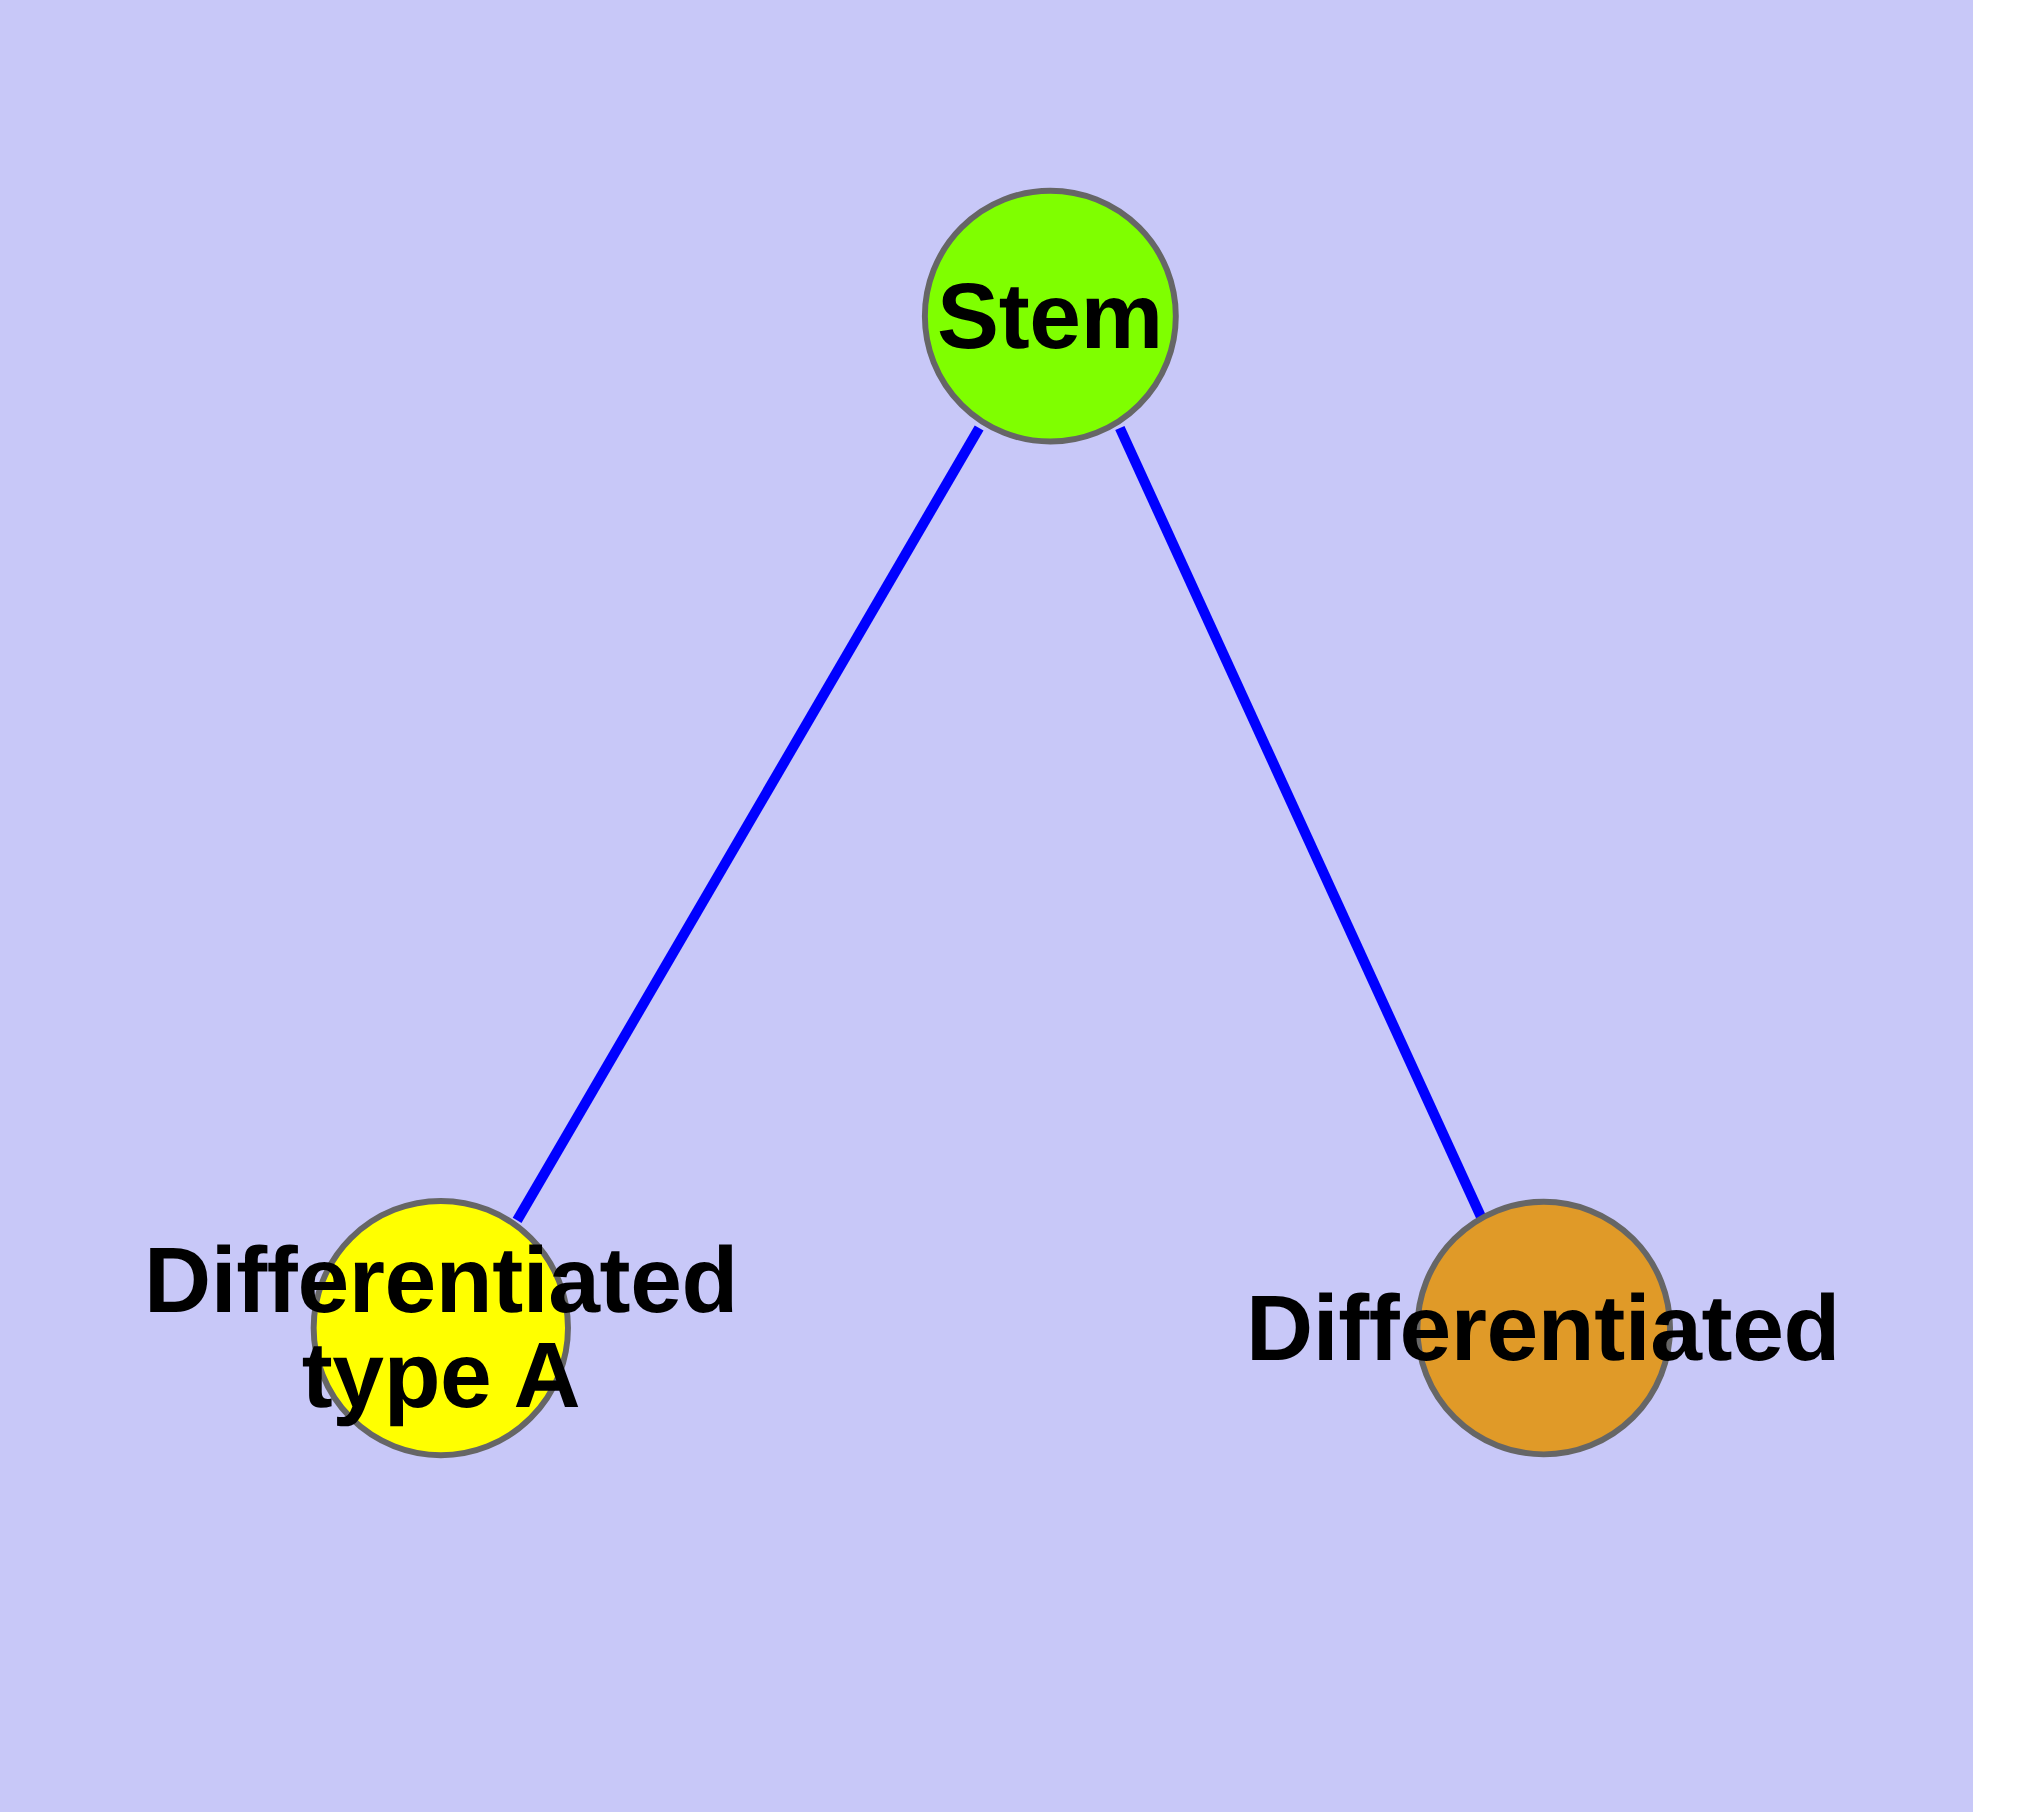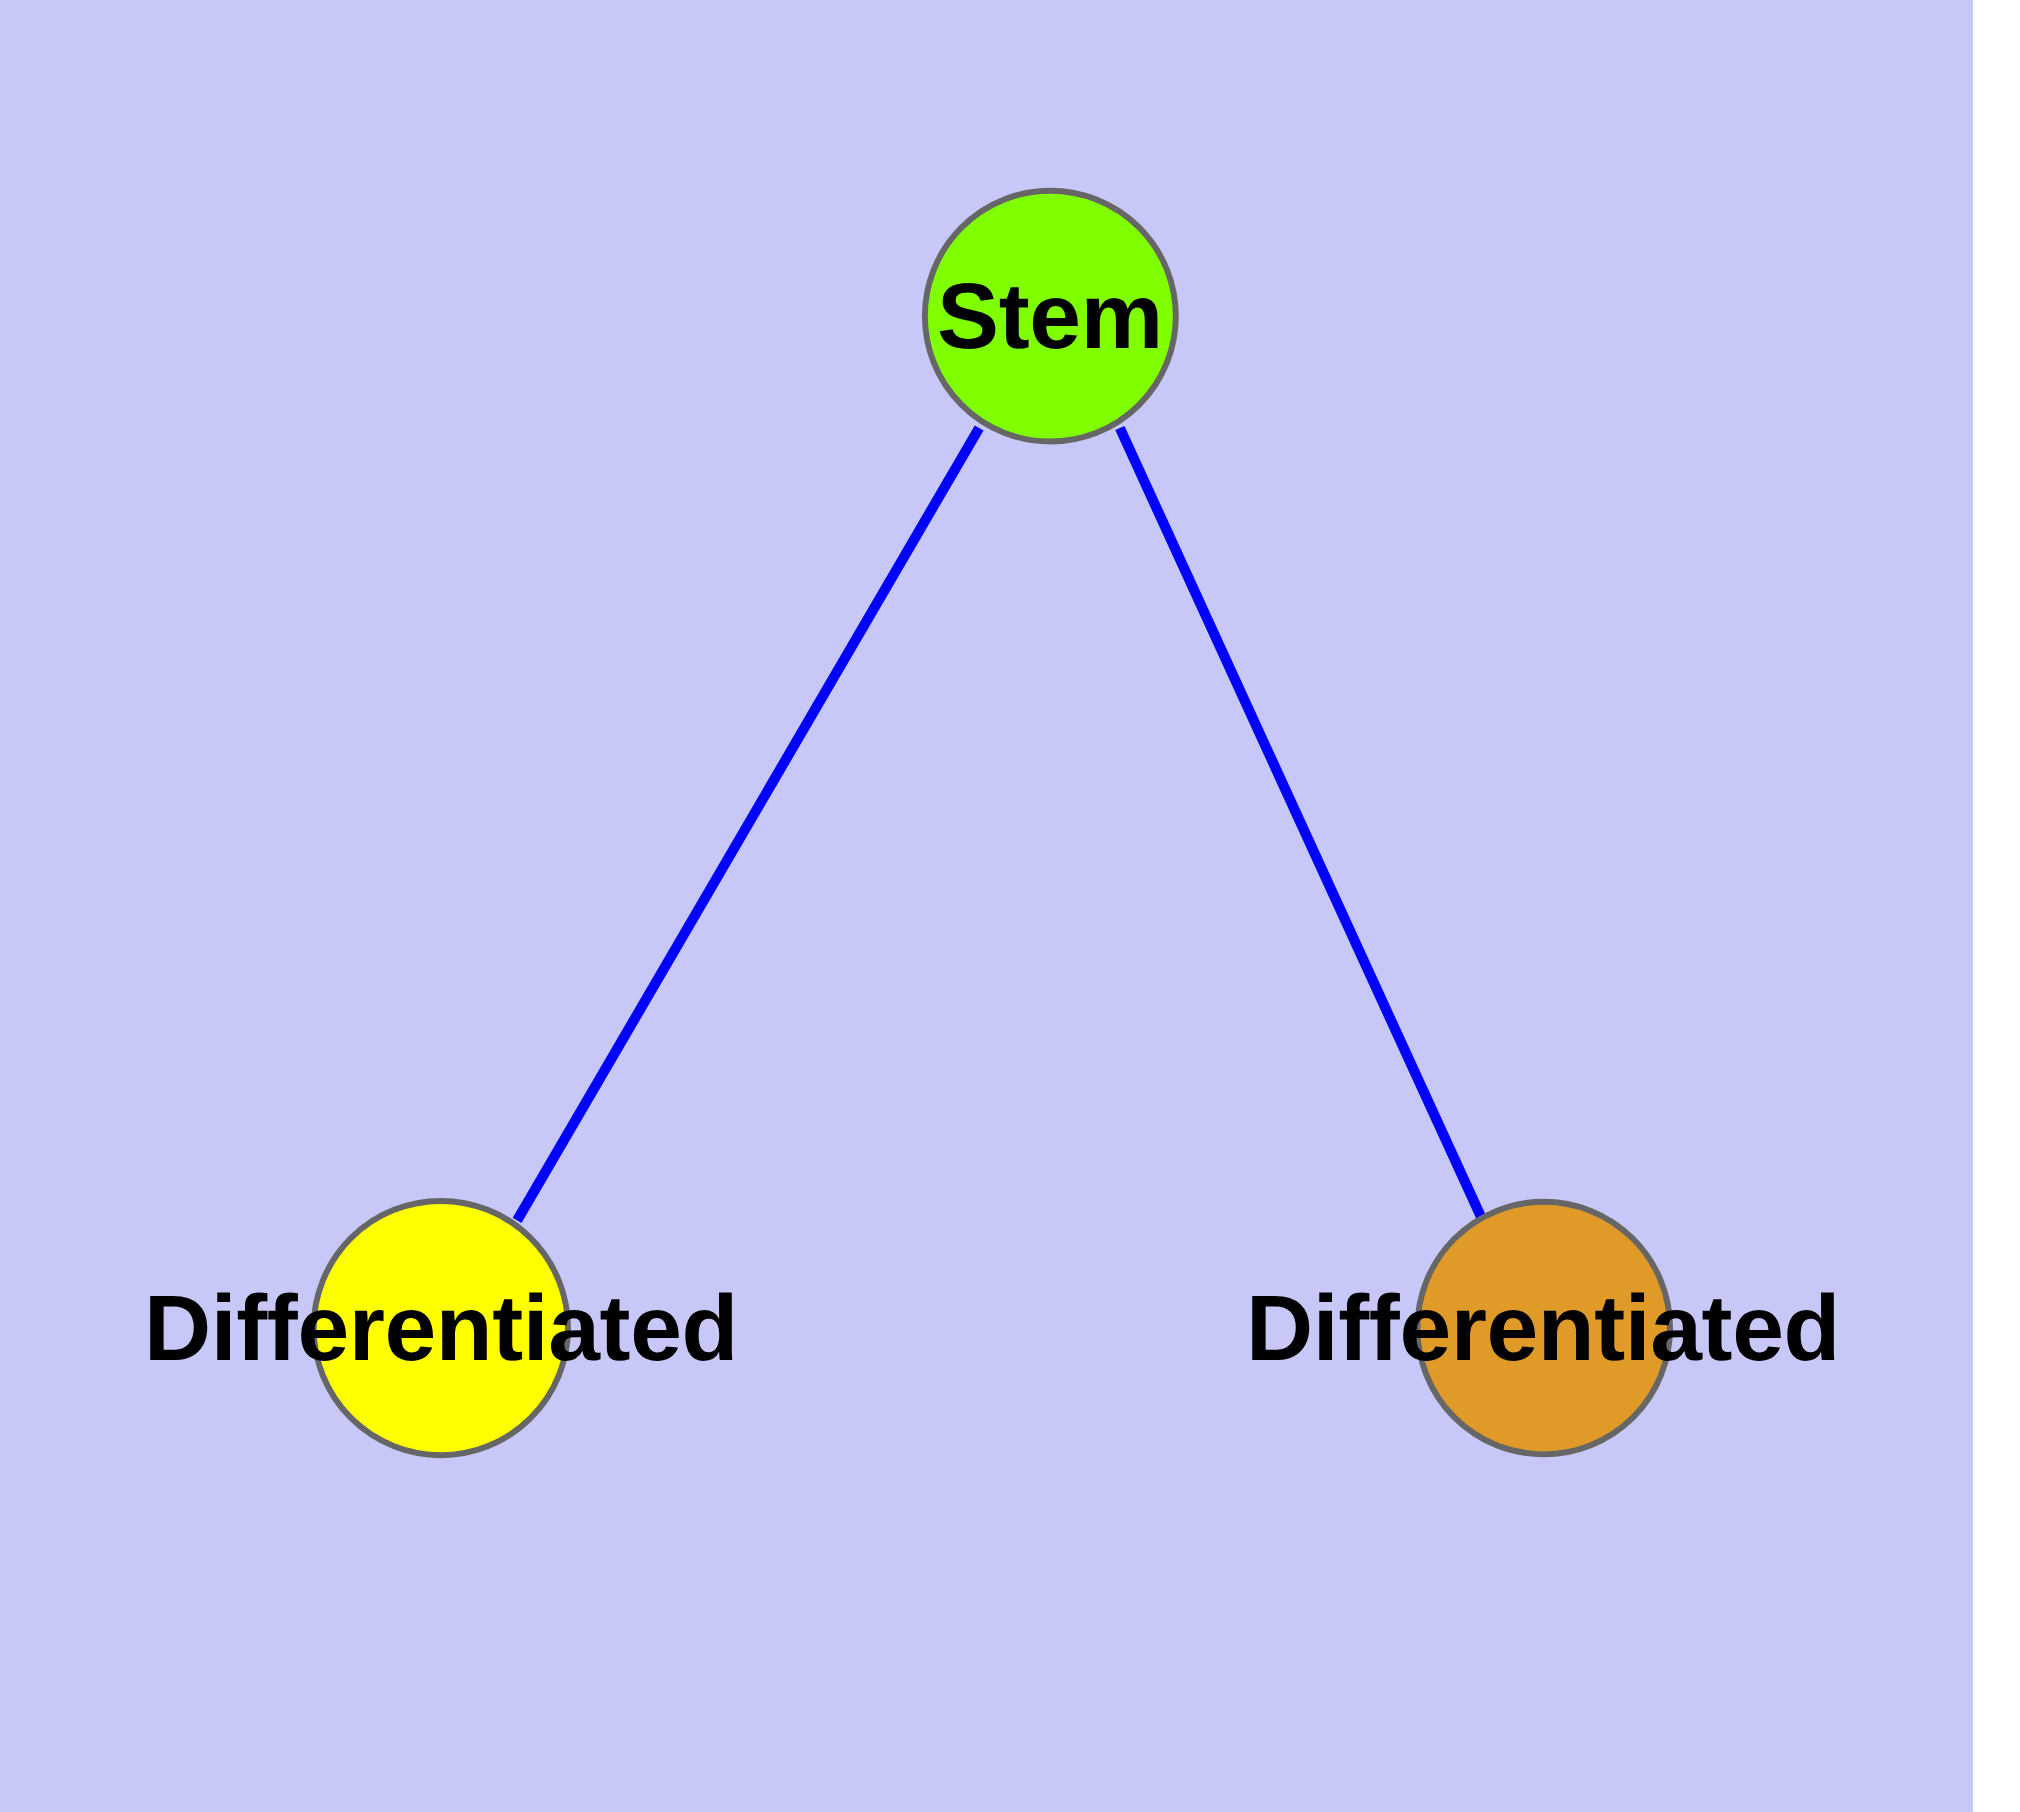--- a/index.html
+++ b/index.html
@@ -63,20 +63,20 @@
     <g id="node-layer">
         <circle cx="1239" cy="373" r="148" fill="#7fff00" stroke="#666666" stroke-width="7"></circle>
         <circle cx="520" cy="1567" r="150" fill="#ffff00" stroke="#666666" stroke-width="7"></circle>
         <circle cx="1821" cy="1567" r="149" fill="#e09a28" stroke="#666666" stroke-width="7"></circle>
       </g>
   </svg>
 
   <div id="label-layer">
       <div class="node-label" style="left: 1050px; top: 316px; color: rgb(0, 0, 0); font-size: 93px;"><div>Stem</div></div>
       <div class="node-hit" style="left: 1050px; top: 316px; width: 251px; height: 251px;"></div>
-      <div class="node-label" style="left: 441px; top: 1328px; color: rgb(0, 0, 0); font-size: 93px;"><div>Differentiated</div></div>
+      <div class="node-label" style="left: 441px; top: 1328px; color: rgb(0, 0, 0); font-size: 93px;"><div>Differentiated</div><div>type A</div></div>
       <div class="node-hit" style="left: 441px; top: 1328px; width: 254px; height: 254px;"></div>
       <div class="node-label" style="left: 1543px; top: 1328px; color: rgb(0, 0, 0); font-size: 93px;"><div>Differentiated</div></div>
       <div class="node-hit" style="left: 1543px; top: 1328px; width: 253px; height: 253px;"></div>
     </div>
 
 </div>
 
 
 </body></html>

